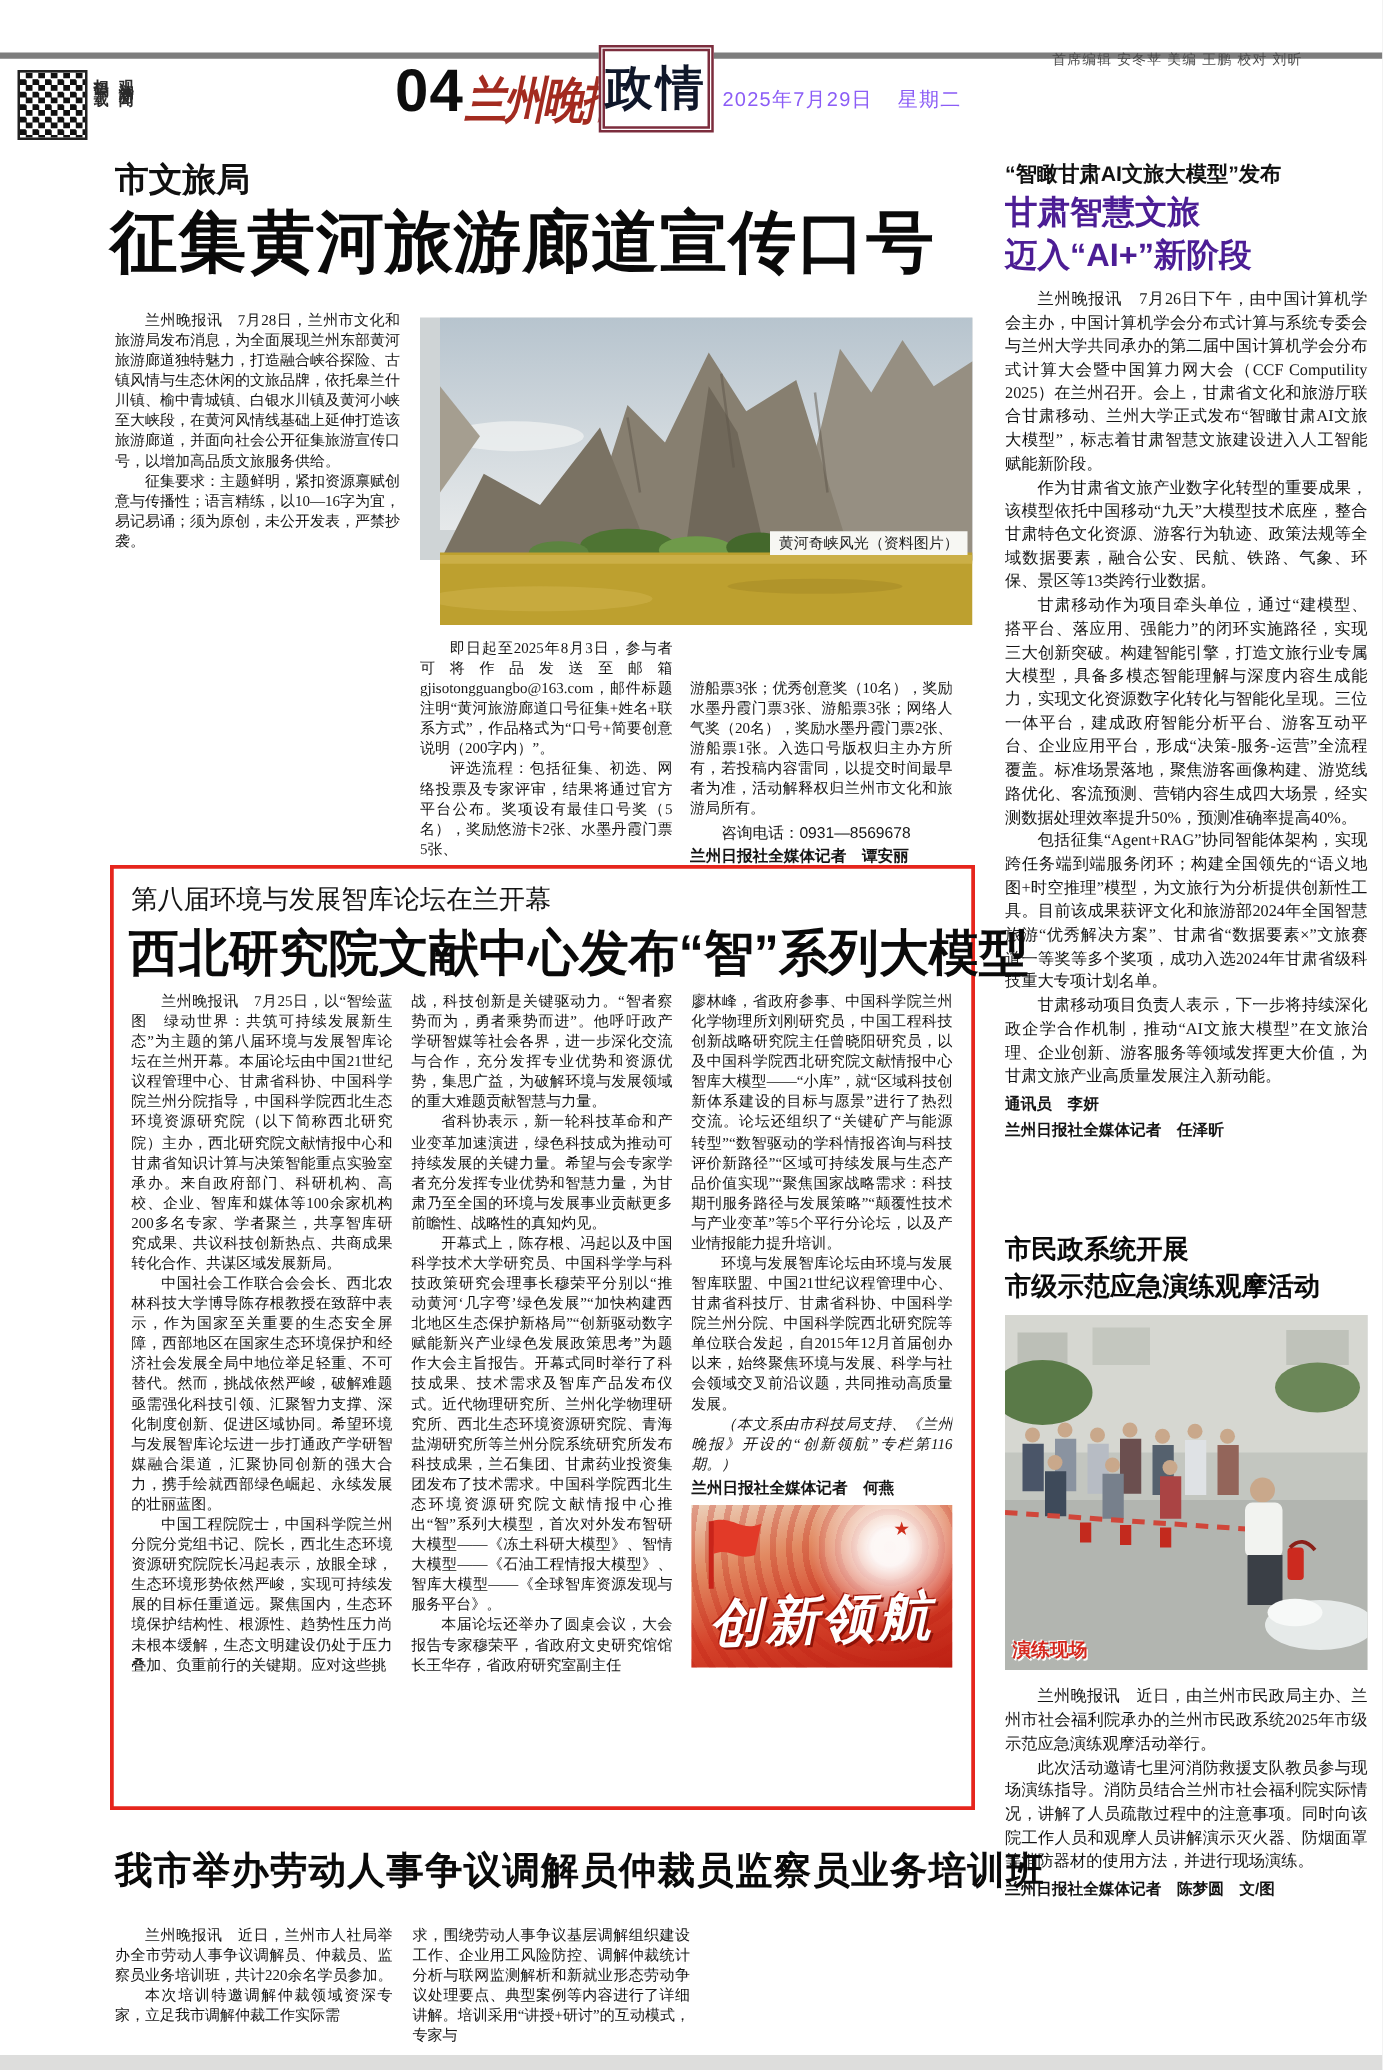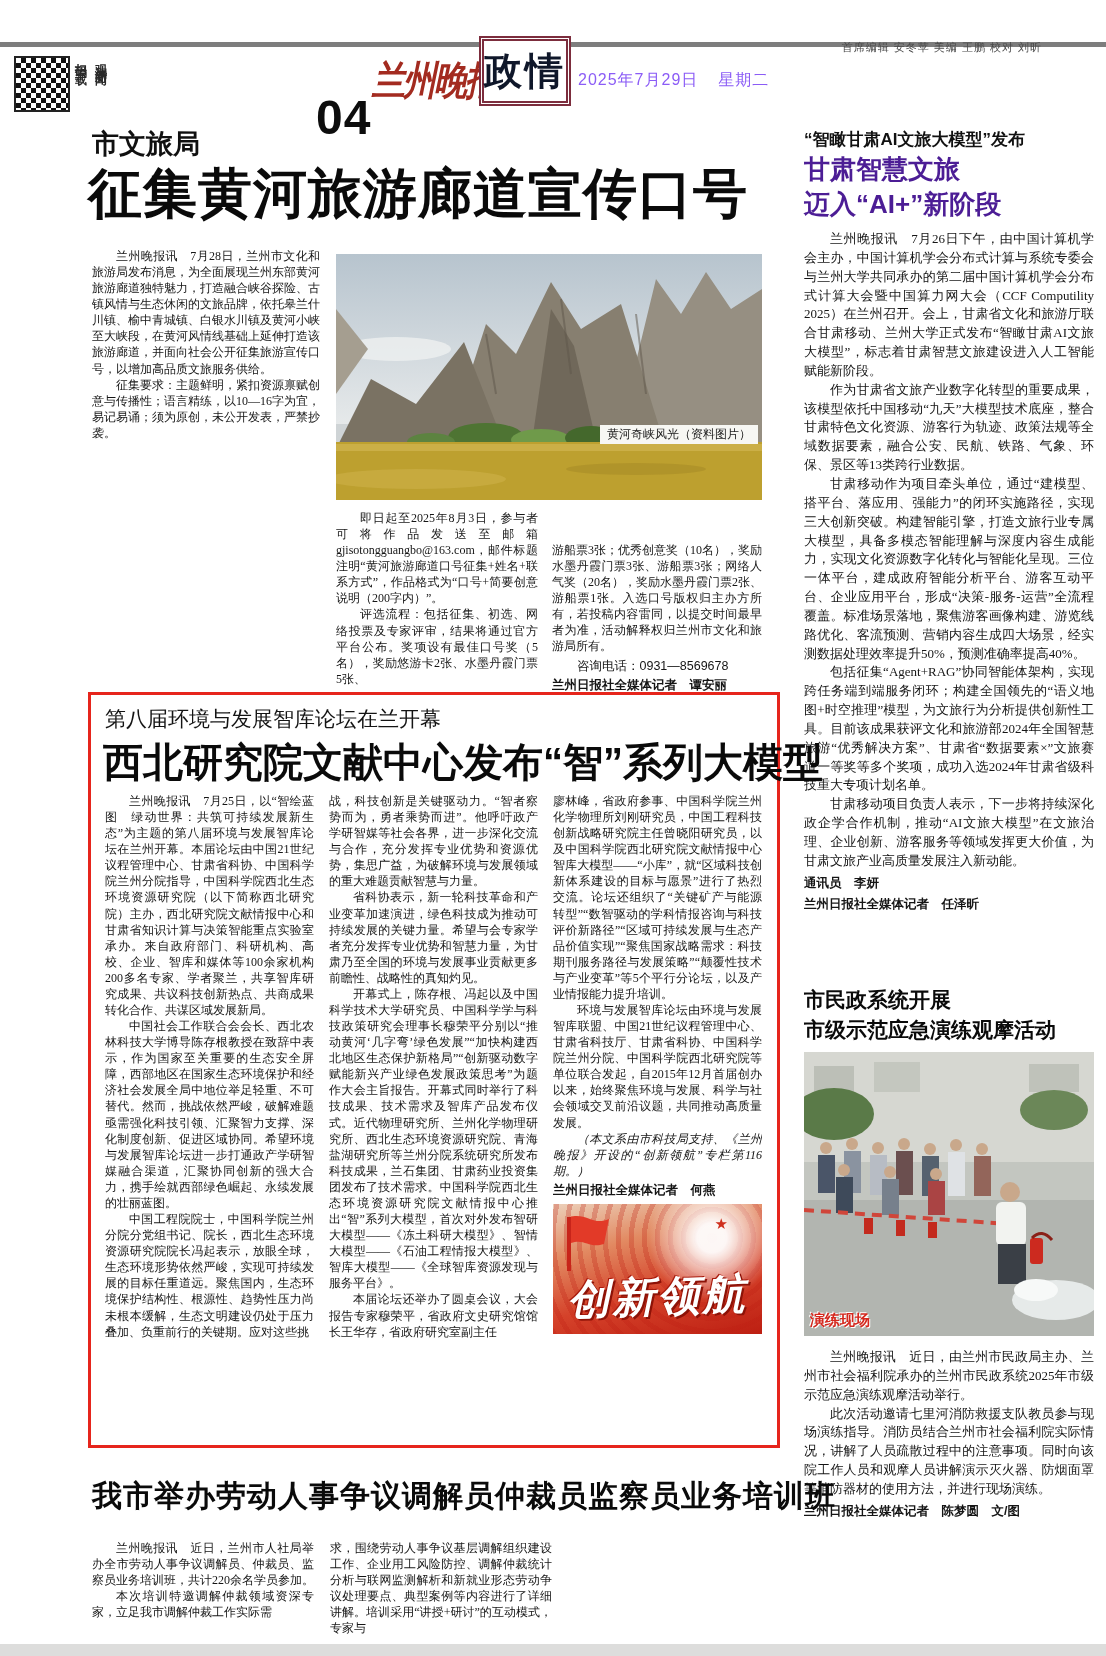--- a/index.html
+++ b/index.html
@@ -9,42 +9,42 @@
   .abs{position:absolute;}
   
   #rule-top{left:0;top:42px;width:1106px;height:5px;background:#7d7d7d;}
   #credits{top:24px;right:64px;font-size:11px;color:#4a4a4a;letter-spacing:1px;margin-top:16px;}
   #qr{left:14px;top:56px;width:52px;height:52px;border:2px solid #222;
       background:
         repeating-conic-gradient(#111 0 25%, #fff 0 50%) 0 0/10px 10px;}
   .qr-label{top:54px;height:86px;writing-mode:vertical-rl;font-size:12px;color:#2a2a2a;letter-spacing:3px;font-weight:bold;}
   #qr-label-1{left:72px;}
   #qr-label-2{left:92px;}
-  #page-num{left:316px;top:46px;font-size:48px;font-weight:900;color:#0d0d0d;letter-spacing:1px;margin-top:44px;}
+  #page-num{left:316px;top:46px;font-size:48px;font-weight:900;color:#0d0d0d;letter-spacing:1px;}
   #masthead-logo{left:372px;top:54px;font-size:33px;font-weight:900;font-style:italic;color:#a32b20;
                  letter-spacing:-2px;transform:scaleY(1.2);transform-origin:left top;}
   #section-box{left:479px;top:36px;width:82px;height:60px;border:5px double #7c2d3d;background:#fff;
                display:flex;align-items:center;justify-content:center;}
   #section-box .txt{font-size:38px;font-weight:900;color:#0f172a;letter-spacing:3px;line-height:1;}
   #date-line{left:578px;top:70px;font-size:16px;color:#8b5cf6;letter-spacing:1px;}
   #date-line .gap{display:inline-block;width:20px;}
   
   .col{position:absolute;overflow:hidden;text-align:justify;
        font-family:"Liberation Serif","DejaVu Serif",serif;font-size:12px;line-height:1.34;color:#151515;}
   .col p{margin:0;text-indent:2em;}
   .col p.noindent{text-indent:0;}
   .col p.byline{font-family:"Liberation Sans","DejaVu Sans",sans-serif;font-weight:bold;text-indent:0;margin-top:3px;font-size:12.5px;}
   .col p.contact{font-family:"Liberation Sans","DejaVu Sans",sans-serif;text-indent:2em;margin-top:3px;font-size:12.5px;}
   .col p.note{font-style:italic;}
   
   #a1-kicker{left:92px;top:126px;font-size:27px;font-weight:700;color:#101010;}
   #a1-headline{left:88px;top:158px;width:700px;font-size:54px;font-weight:900;color:#0a0a0a;
                letter-spacing:1px;white-space:nowrap;}
   #a1-col1{left:92px;top:248px;width:228px;height:442px;}
-  #a1-photo{left:336px;top:254px;width:426px;height:194px;background:#cfd4d6;}
+  #a1-photo{left:336px;top:254px;width:426px;height:194px;background:#cfd4d6;padding-left:16px;}
   #a1-photo svg{display:block;}
   #a1-photo .photo-caption{position:absolute;right:4px;bottom:4px;background:#f7f7f3;padding:1px 7px;
         font-family:"Liberation Sans","DejaVu Sans",sans-serif;font-size:12px;color:#1d1d1d;}
   #a1-col2{left:336px;top:510px;width:202px;height:182px;}
   #a1-col3{left:552px;top:510px;width:210px;height:182px;margin-top:32px;}
   
   #sb1-kicker{left:804px;top:128px;width:290px;font-size:17px;font-weight:600;color:#111;}
   #sb1-headline{left:804px;top:152px;width:290px;font-size:26px;font-weight:900;line-height:1.35;color:#4c1d95;}
   #sb1-body{left:804px;top:230px;width:290px;height:742px;font-size:13px;line-height:1.45;}
   

